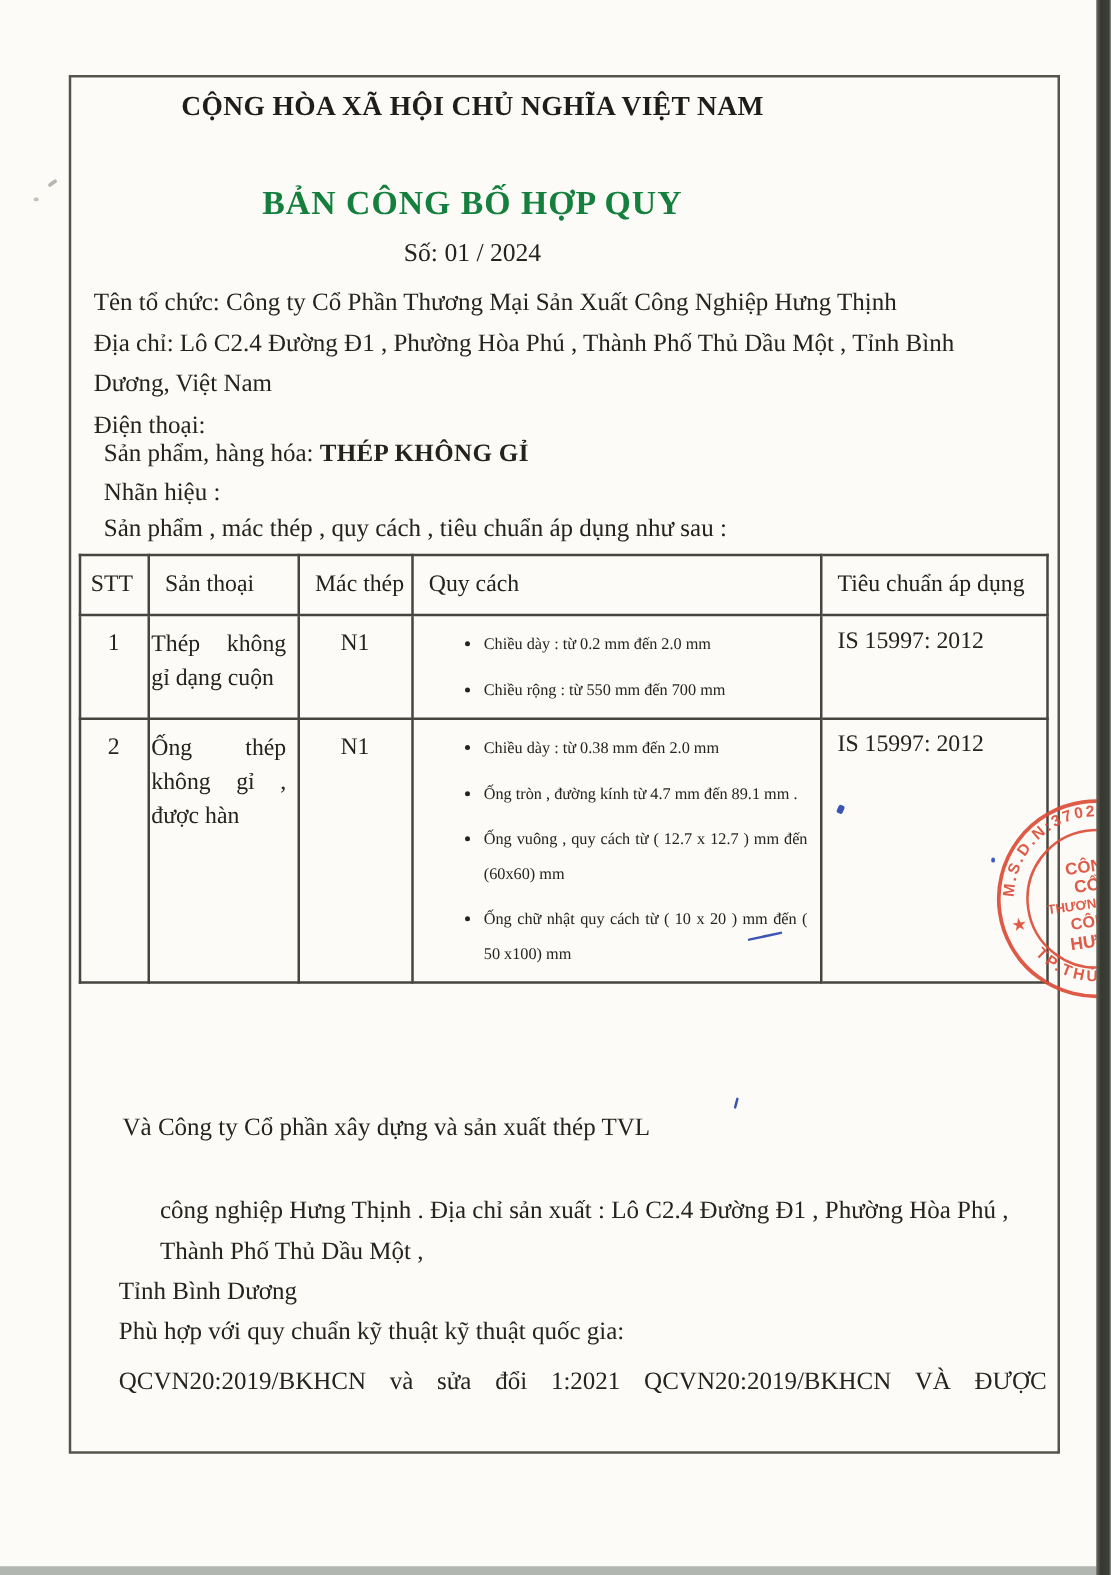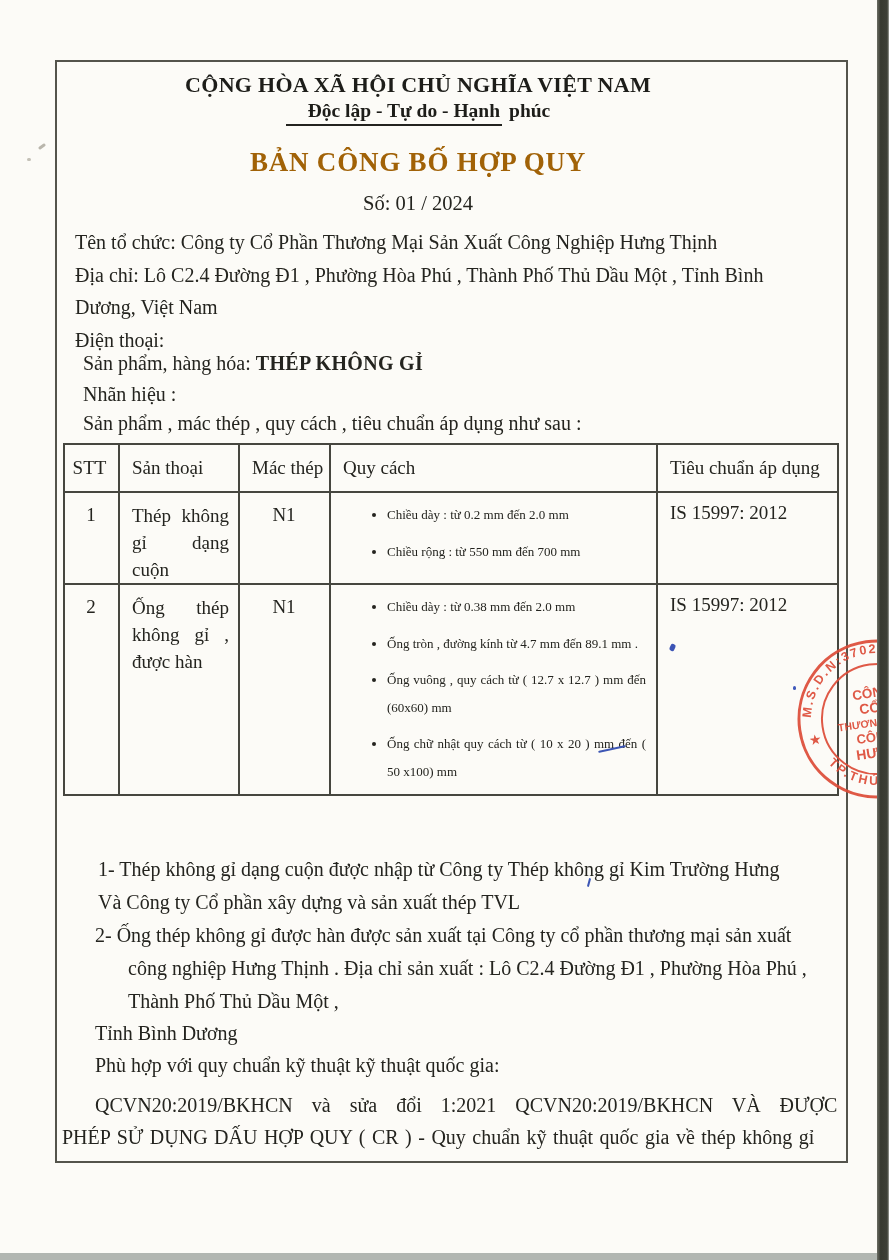--- a/index.html
+++ b/index.html
@@ -8,44 +8,44 @@
     background:#fcfbf7; overflow:hidden;
     font-family:"Liberation Serif", serif; color:#24241f;
   }
   .abs { position:absolute; }
 
   
   .frame { left:55px; top:60px; width:789px; height:1099px;
            border:2px solid #54544c; }
 
   
-  .center-band { left:55px; width:646px; text-align:center;padding-left:40px; }
+  .center-band { left:55px; width:646px; text-align:center; }
   .nat-title { top:72px; font-size:22px; font-weight:bold; color:#1d1d19; letter-spacing:.3px; }
   .motto { top:100px; font-size:19.5px; font-weight:bold; color:#1d1d19; }
   .motto .u { border-bottom:2.5px solid #23231f; padding:0 2px 2px 22px; display:inline-block; }
   .motto .tail { margin-left:7px; }
-  .doc-title { top:147px; font-size:27px; font-weight:bold; color:#a16207; letter-spacing:.8px; }
+  .doc-title { top:147px; font-size:27px; font-weight:bold; color:#15803d; letter-spacing:.8px; }
   .doc-number { top:192px; font-size:20.5px; }
 
   
   .info { left:75px; top:226px; width:718px; font-size:20px; line-height:32.5px; }
   .pline { left:83px; font-size:20px; }
   .pline b { letter-spacing:.3px; }
   .l-product { top:352px; }
   .l-brand   { top:383px; }
   .l-intro   { top:412px; }
 
   
   table.spec { position:absolute; left:63px; top:443px; width:774px;
                border-collapse:collapse; table-layout:fixed; }
   table.spec th, table.spec td { border:2px solid #46463f; font-weight:normal;
                font-size:19px; vertical-align:top; }
   table.spec th { height:42px; text-align:left; padding:2px 4px 2px 12px; vertical-align:middle; }
   table.spec th.c, table.spec td.c { text-align:center; padding-left:0;margin-top:32px; }
-  td.cell-prod { padding:9px 9px 0 12px; line-height:27px; text-align:justify; }
+  td.cell-prod { padding:9px 9px 0 1px; line-height:27px; text-align:justify; }
   td.cell-grade { padding-top:11px; }
   td.cell-stt { padding-top:11px; }
   td.cell-std { padding:9px 6px 0 12px; }
   td.cell-qc { padding:0; }
   td.cell-qc ul { margin:8px 6px 6px 0; padding-left:56px; font-size:13px; }
   td.cell-qc li { margin-bottom:9px; line-height:27.5px; text-align:justify; padding-right:4px; }
 
   
   .note-line { font-size:20px; white-space:nowrap; }
   .n1a { left:98px;  top:858px; }
@@ -70,23 +70,20 @@
 </style>
 </head>
 <body>
 
 <div class="page">
 
   <div class="abs frame"></div>
 
   <div class="abs center-band nat-title">CỘNG HÒA XÃ HỘI CHỦ NGHĨA VIỆT NAM</div>
 
-  <div class="abs center-band motto">
-    <span class="u">Độc lập - Tự do - Hạnh</span><span class="tail">phúc</span>
-  </div>
 
   <div class="abs center-band doc-title">BẢN CÔNG BỐ HỢP QUY</div>
 
   <div class="abs center-band doc-number">Số: 01 / 2024</div>
 
   <div class="abs info">
     <div>Tên tổ chức: Công ty Cổ Phần Thương Mại Sản Xuất Công Nghiệp Hưng Thịnh</div>
     <div>Địa chỉ: Lô C2.4 Đường Đ1 , Phường Hòa Phú , Thành Phố Thủ Dầu Một , Tỉnh Bình Dương, Việt Nam</div>
     <div>Điện thoại:</div>
   </div>
@@ -135,29 +132,26 @@
           <li>Ống tròn , đường kính từ 4.7 mm đến 89.1 mm .</li>
           <li>Ống vuông , quy cách từ ( 12.7 x 12.7 ) mm đến (60x60) mm</li>
           <li>Ống chữ nhật quy cách từ ( 10 x 20 ) mm đến ( 50 x100) mm</li>
         </ul>
       </td>
       <td class="cell-std">IS 15997: 2012</td>
     </tr>
   </tbody>
     </table>
 
-  <div class="abs note-line n1a">1-  Thép không gỉ dạng cuộn được nhập từ Công ty Thép không gỉ Kim Trường Hưng</div>
   <div class="abs note-line n1b">Và Công ty Cổ phần xây dựng và sản xuất thép TVL</div>
-  <div class="abs note-line n2a">2-  Ống thép không gỉ được hàn được sản xuất tại Công ty cổ phần thương mại sản xuất</div>
   <div class="abs note-line n2b">công nghiệp Hưng Thịnh . Địa chỉ sản xuất : Lô C2.4 Đường Đ1 , Phường Hòa Phú ,</div>
   <div class="abs note-line n2c">Thành Phố Thủ Dầu Một ,</div>
   <div class="abs prov">Tỉnh Bình Dương</div>
   <div class="abs conf">Phù hợp với quy chuẩn kỹ thuật kỹ thuật quốc gia:</div>
   <div class="abs reg1">QCVN20:2019/BKHCN và sửa đổi 1:2021 QCVN20:2019/BKHCN VÀ ĐƯỢC</div>
-  <div class="abs reg2">PHÉP SỬ DỤNG DẤU HỢP QUY ( CR ) -  Quy chuẩn kỹ thuật quốc gia về thép không gỉ</div>
 
   <svg class="stamp" width="115" height="190" viewBox="0 0 115 190">
     <g transform="translate(103,93) rotate(-8)" stroke="#dd4c38" fill="none">
       <circle r="78" stroke-width="3"></circle>
       <circle r="55" stroke-width="2"></circle>
       <path id="arcTop" d="M -66 0 A 66 66 0 0 1 66 0" stroke="none"></path>
       <path id="arcBot" d="M -66 0 A 66 66 0 0 0 66 0" stroke="none"></path>
       <text font-size="12.5" letter-spacing="2" stroke="none">
         <textPath href="#arcTop" startOffset="5%">M.S.D.N:3702266</textPath>
       </text>

